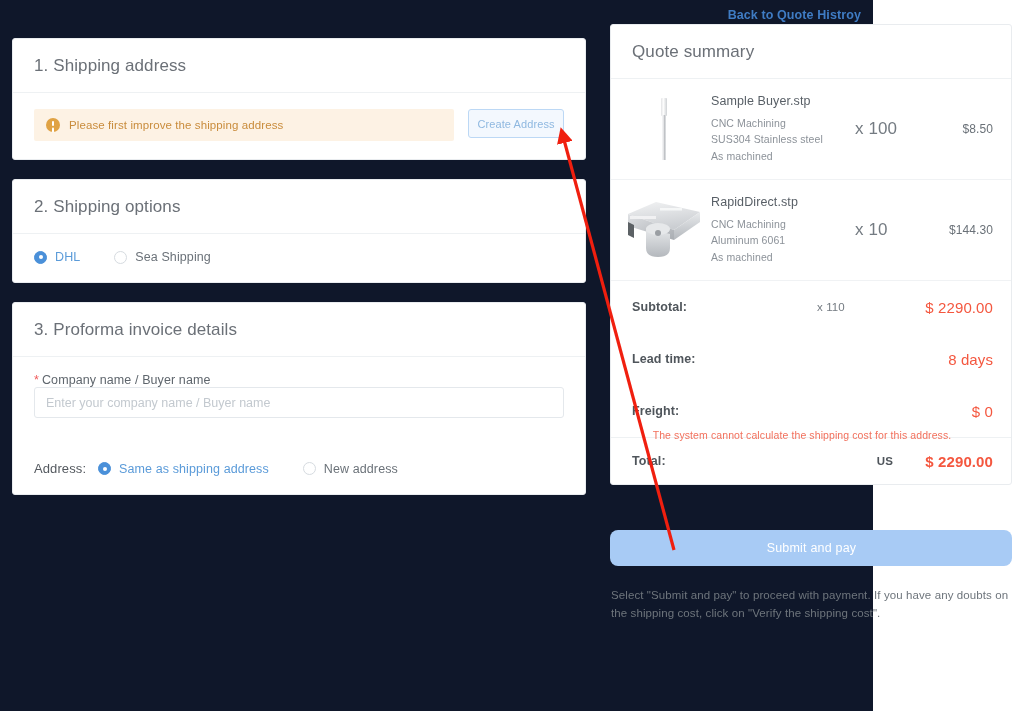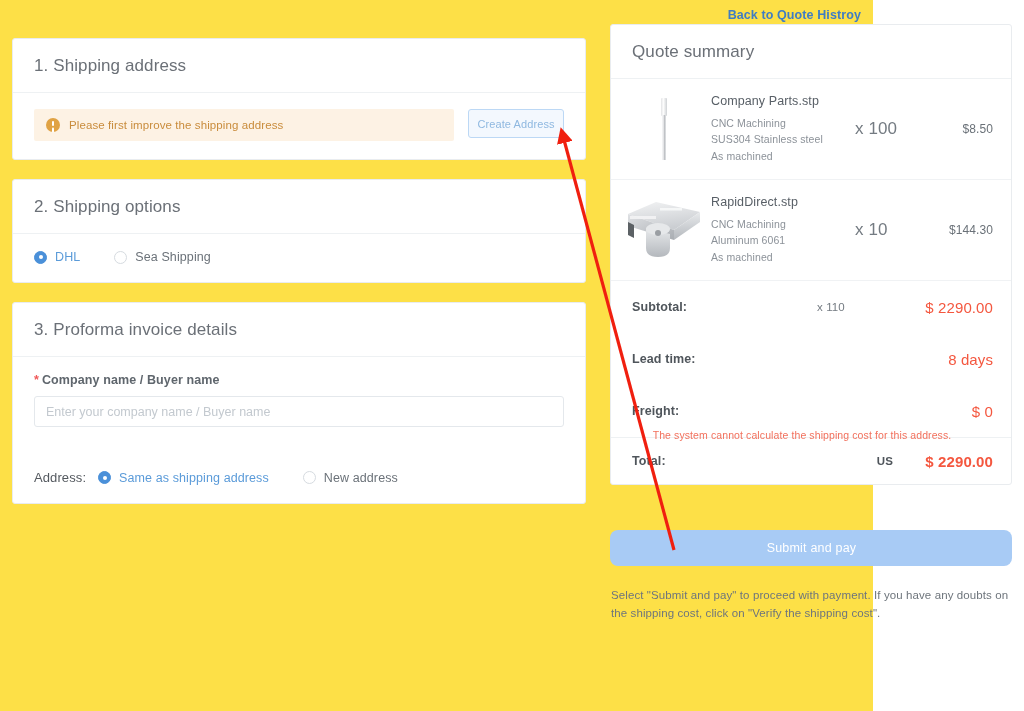--- a/index.html
+++ b/index.html
@@ -7,21 +7,21 @@
     margin: 0; padding: 0;
     width: 1024px; height: 711px;
     background: #ffffff;
     font-family: "Liberation Sans", sans-serif;
     color: #5a6169;
     overflow: hidden;
   }
   #page {
     position: relative;
     width: 873px; height: 711px;
-    background: #fde047;
+    background: #0f172a;
   }
 
   
   .top-link {
     position: absolute;
     top: 8px; right: 12px;
     font-size: 12.5px;
     font-weight: 600;
     color: #3f7cc4;
     letter-spacing: .1px;
@@ -129,23 +129,21 @@
     border-radius: 50%;
     background: #fff;
   }
   .radio-label { font-size: 12.5px; color: #6b7279; letter-spacing: .1px; }
   .radio-label.sel { color: #5b9bd9; }
 
   
   .field-label {
     font-size: 12.5px;
     color: #5f666d;
-    margin-bottom: 9px;
-    letter-spacing: .1px;
-    font-weight: bold;
+    letter-spacing: .1px;
   }
   .req { color: #f05a5a; margin-right: 3px; }
   .text-input {
     width: 100%;
     height: 31px;
     border: 1px solid #e4e8ec;
     border-radius: 3px;
     padding: 0 11px;
     font-size: 12.5px;
     color: #5f666d;
@@ -399,21 +397,21 @@
                 <stop offset="0%" stop-color="#e2e3e5"></stop>
                 <stop offset="40%" stop-color="#fdfdfd"></stop>
                 <stop offset="100%" stop-color="#cfd2d5"></stop>
               </linearGradient>
             </defs>
             <rect x="9" y="2" width="6" height="18" rx="1" fill="url(#rodt)"></rect>
             <rect x="10" y="19" width="4" height="45" fill="url(#rodg)"></rect>
           </svg>
         </div>
         <div class="item-info">
-          <div class="item-name">Company Parts.stp</div>
+          <div class="item-name">Sample Buyer.stp</div>
           <div class="item-spec">CNC Machining</div>
           <div class="item-spec">SUS304 Stainless steel</div>
           <div class="item-spec">As machined</div>
         </div>
         <div class="item-qty">x 100</div>
         <div class="item-price">$8.50</div>
       </div>
 
       <div class="item-row">
         <div class="thumb">

